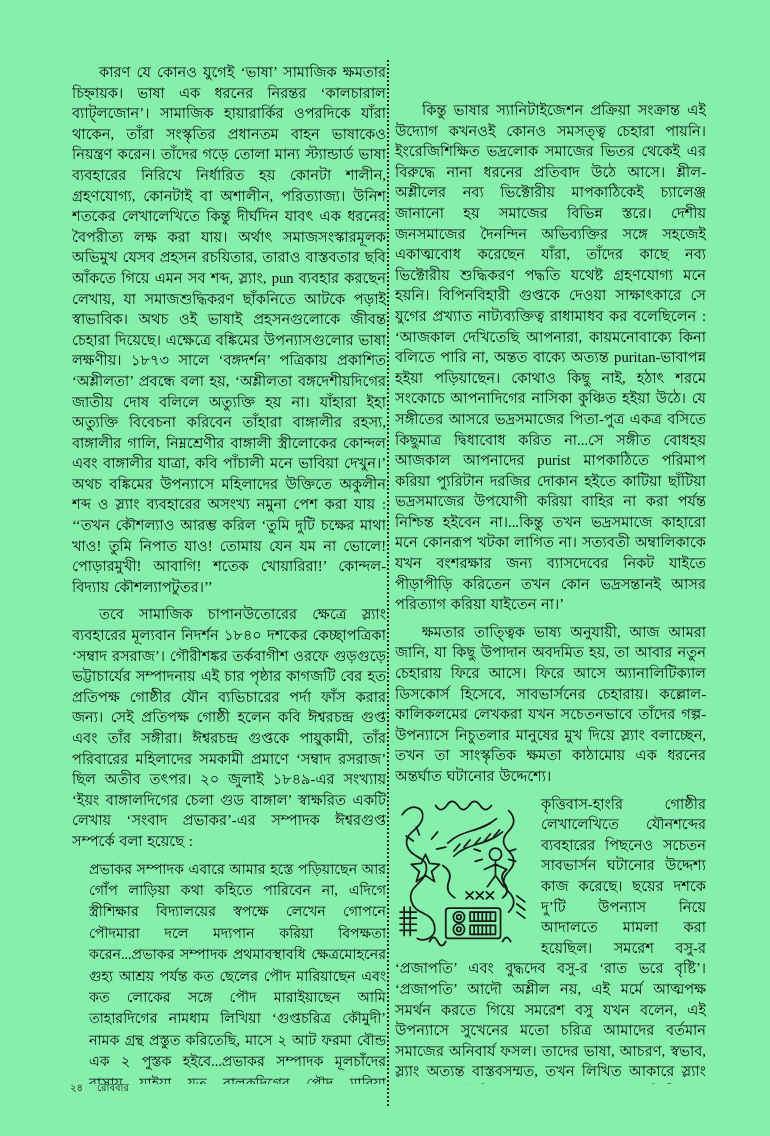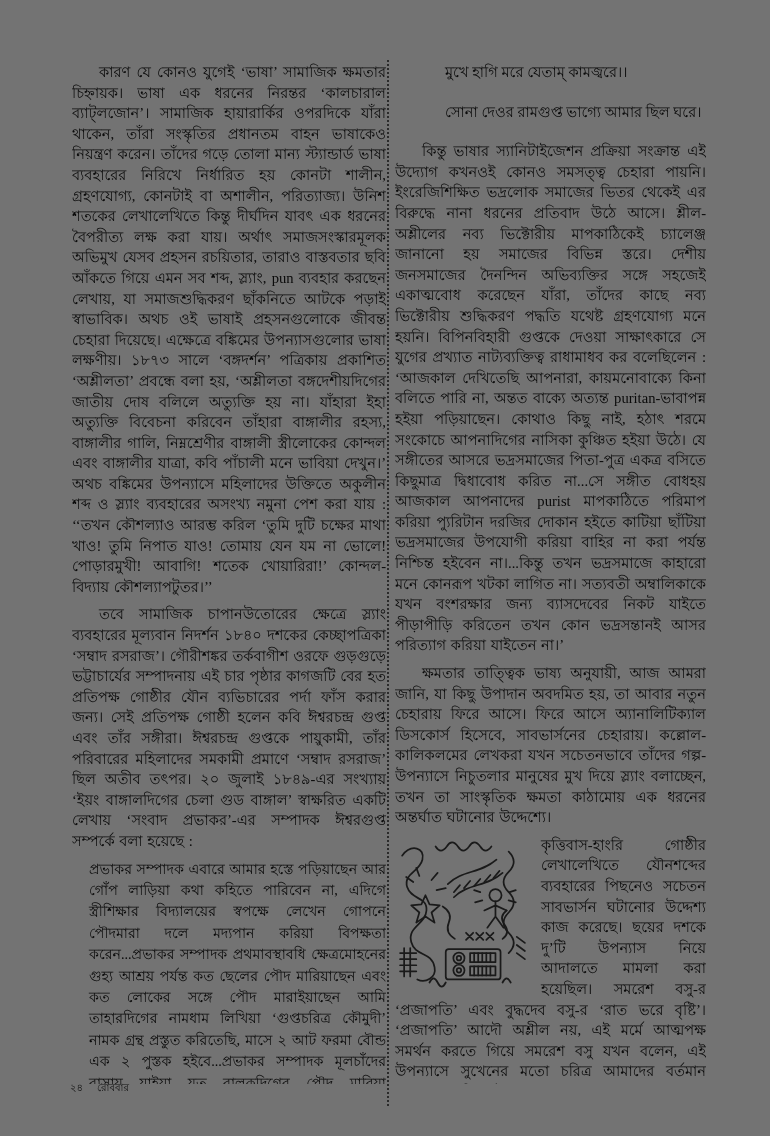--- a/index.html
+++ b/index.html
@@ -1,16 +1,16 @@
 <!DOCTYPE html>
 <html lang="bn"><head>
 <meta charset="utf-8">
 <style>
   html,body{margin:0;padding:0;background:#e9e9e9;}
-  .page{position:relative;width:770px;height:1136px;background:#737373;margin:0 auto;
+  .page{position:relative;width:770px;height:1136px;background:#86efac;margin:0 auto;
         font-family:"Liberation Serif","DejaVu Serif",serif;color:#0a0a0a;overflow:hidden;}
   .column{position:absolute;top:62px;height:1022px;overflow:hidden;}
   .col-left{left:72px;width:314px;}
   .col-right{left:395px;width:311px;}
   .divider{position:absolute;left:387px;top:60px;height:1046px;width:0;
            border-left:2px dotted #2b2b2b;}
   .para{font-size:14.6px;line-height:20.6px;text-align:justify;text-indent:27px;
         margin:0 0 7px 0;word-spacing:1px;}
   .para.no-indent{text-indent:0;}
   .quote{margin:2px 0 8px 17px;font-size:14.2px;line-height:21.4px;
@@ -32,23 +32,21 @@
     <p class="para">কারণ যে কোনও যুগেই ‘ভাষা’ সামাজিক ক্ষমতার চিহ্নায়ক। ভাষা এক ধরনের নিরন্তর ‘কালচারাল ব্যাট্‌লজোন’। সামাজিক হায়ারার্কির ওপরদিকে যাঁরা থাকেন, তাঁরা সংস্কৃতির প্রধানতম বাহন ভাষাকেও নিয়ন্ত্রণ করেন। তাঁদের গড়ে তোলা মান্য স্ট্যান্ডার্ড ভাষা ব্যবহারের নিরিখে নির্ধারিত হয় কোনটা শালীন, গ্রহণযোগ্য, কোনটাই বা অশালীন, পরিত্যাজ্য। উনিশ শতকের লেখালেখিতে কিন্তু দীর্ঘদিন যাবৎ এক ধরনের বৈপরীত্য লক্ষ করা যায়। অর্থাৎ সমাজসংস্কারমূলক অভিমুখ যেসব প্রহসন রচয়িতার, তারাও বাস্তবতার ছবি আঁকতে গিয়ে এমন সব শব্দ, স্ল্যাং, pun ব্যবহার করছেন লেখায়, যা সমাজশুদ্ধিকরণ ছাঁকনিতে আটকে পড়াই স্বাভাবিক। অথচ ওই ভাষাই প্রহসনগুলোকে জীবন্ত চেহারা দিয়েছে। এক্ষেত্রে বঙ্কিমের উপন্যাসগুলোর ভাষা লক্ষণীয়। ১৮৭৩ সালে ‘বঙ্গদর্শন’ পত্রিকায় প্রকাশিত ‘অশ্লীলতা’ প্রবন্ধে বলা হয়, ‘অশ্লীলতা বঙ্গদেশীয়দিগের জাতীয় দোষ বলিলে অত্যুক্তি হয় না। যাঁহারা ইহা অত্যুক্তি বিবেচনা করিবেন তাঁহারা বাঙ্গালীর রহস্য, বাঙ্গালীর গালি, নিম্নশ্রেণীর বাঙ্গালী স্ত্রীলোকের কোন্দল এবং বাঙ্গালীর যাত্রা, কবি পাঁচালী মনে ভাবিয়া দেখুন।’ অথচ বঙ্কিমের উপন্যাসে মহিলাদের উক্তিতে অকুলীন শব্দ ও স্ল্যাং ব্যবহারের অসংখ্য নমুনা পেশ করা যায় : ‘‘তখন কৌশল্যাও আরম্ভ করিল ‘তুমি দুটি চক্ষের মাথা খাও! তুমি নিপাত যাও! তোমায় যেন যম না ভোলে! পোড়ারমুখী! আবাগি! শতেক খোয়ারিরা!’ কোন্দল-বিদ্যায় কৌশল্যাপটুতর।’’</p>
     <p class="para">তবে সামাজিক চাপানউতোরের ক্ষেত্রে স্ল্যাং ব্যবহারের মূল্যবান নিদর্শন ১৮৪০ দশকের কেচ্ছাপত্রিকা ‘সম্বাদ রসরাজ’। গৌরীশঙ্কর তর্কবাগীশ ওরফে গুড়গুড়ে ভট্টাচার্যের সম্পাদনায় এই চার পৃষ্ঠার কাগজটি বের হত প্রতিপক্ষ গোষ্ঠীর যৌন ব্যভিচারের পর্দা ফাঁস করার জন্য। সেই প্রতিপক্ষ গোষ্ঠী হলেন কবি ঈশ্বরচন্দ্র গুপ্ত এবং তাঁর সঙ্গীরা। ঈশ্বরচন্দ্র গুপ্তকে পায়ুকামী, তাঁর পরিবারের মহিলাদের সমকামী প্রমাণে ‘সম্বাদ রসরাজ’ ছিল অতীব তৎপর। ২০ জুলাই ১৮৪৯-এর সংখ্যায় ‘ইয়ং বাঙ্গালদিগের চেলা গুড বাঙ্গাল’ স্বাক্ষরিত একটি লেখায় ‘সংবাদ প্রভাকর’-এর সম্পাদক ঈশ্বরগুপ্ত সম্পর্কে বলা হয়েছে :</p>
     <div class="quote">প্রভাকর সম্পাদক এবারে আমার হস্তে পড়িয়াছেন আর গোঁপ লাড়িয়া কথা কহিতে পারিবেন না, এদিগে স্ত্রীশিক্ষার বিদ্যালয়ের স্বপক্ষে লেখেন গোপনে পৌদমারা দলে মদ্যপান করিয়া বিপক্ষতা করেন...প্রভাকর সম্পাদক প্রথমাবস্থাবধি ক্ষেত্রমোহনের গুহ্য আশ্রয় পর্যন্ত কত ছেলের পৌদ মারিয়াছেন এবং কত লোকের সঙ্গে পৌদ মারাইয়াছেন আমি তাহারদিগের নামধাম লিখিয়া ‘গুপ্তচরিত্র কৌমুদী’ নামক গ্রন্থ প্রস্তুত করিতেছি, মাসে ২ আট ফরমা বৌন্ড এক ২ পুস্তক হইবে...প্রভাকর সম্পাদক মূলচাঁদের বাসায় যাইয়া যত বালকদিগের পৌদ মারিয়া তাহারদিগকে নষ্ট করিয়াছেন ঐ সকল বালকদিগের নাম লিখিত এই ভূমিকা পাঠাই আমার পত্রের সঙ্গে ভূমিকা প্রকাশ করিবেন।</div>
 
   </div>
 
   <div class="divider"></div>
 
   <div class="column col-right">
     <div>
-      <div class="verse-line ind-c">মুখে হাগি মরে যেতাম্ কামজ্বরে।।</div>
       <div class="vgap"></div>
-      <div class="verse-line ind-c">সোনা দেওর রামগুপ্ত ভাগ্যে আমার ছিল ঘরে।</div>
       <div class="vgap"></div>
     </div>
 
     <p class="para">কিন্তু ভাষার স্যানিটাইজেশন প্রক্রিয়া সংক্রান্ত এই উদ্যোগ কখনওই কোনও সমসত্ত্ব চেহারা পায়নি। ইংরেজিশিক্ষিত ভদ্রলোক সমাজের ভিতর থেকেই এর বিরুদ্ধে নানা ধরনের প্রতিবাদ উঠে আসে। শ্লীল-অশ্লীলের নব্য ভিক্টোরীয় মাপকাঠিকেই চ্যালেঞ্জ জানানো হয় সমাজের বিভিন্ন স্তরে। দেশীয় জনসমাজের দৈনন্দিন অভিব্যক্তির সঙ্গে সহজেই একাত্মবোধ করেছেন যাঁরা, তাঁদের কাছে নব্য ভিক্টোরীয় শুদ্ধিকরণ পদ্ধতি যথেষ্ট গ্রহণযোগ্য মনে হয়নি। বিপিনবিহারী গুপ্তকে দেওয়া সাক্ষাৎকারে সে যুগের প্রখ্যাত নাট্যব্যক্তিত্ব রাধামাধব কর বলেছিলেন : ‘আজকাল দেখিতেছি আপনারা, কায়মনোবাক্যে কিনা বলিতে পারি না, অন্তত বাক্যে অত্যন্ত puritan-ভাবাপন্ন হইয়া পড়িয়াছেন। কোথাও কিছু নাই, হঠাৎ শরমে সংকোচে আপনাদিগের নাসিকা কুঞ্চিত হইয়া উঠে। যে সঙ্গীতের আসরে ভদ্রসমাজের পিতা-পুত্র একত্র বসিতে কিছুমাত্র দ্বিধাবোধ করিত না...সে সঙ্গীত বোধহয় আজকাল আপনাদের purist মাপকাঠিতে পরিমাপ করিয়া প্যুরিটান দরজির দোকান হইতে কাটিয়া ছাঁটিয়া ভদ্রসমাজের উপযোগী করিয়া বাহির না করা পর্যন্ত নিশ্চিন্ত হইবেন না।...কিন্তু তখন ভদ্রসমাজে কাহারো মনে কোনরূপ খটকা লাগিত না। সত্যবতী অম্বালিকাকে যখন বংশরক্ষার জন্য ব্যাসদেবের নিকট যাইতে পীড়াপীড়ি করিতেন তখন কোন ভদ্রসন্তানই আসর পরিত্যাগ করিয়া যাইতেন না।’</p>
     <p class="para">ক্ষমতার তাত্ত্বিক ভাষ্য অনুযায়ী, আজ আমরা জানি, যা কিছু উপাদান অবদমিত হয়, তা আবার নতুন চেহারায় ফিরে আসে। ফিরে আসে অ্যানালিটিক্যাল ডিসকোর্স হিসেবে, সাবভার্সনের চেহারায়। কল্লোল-কালিকলমের লেখকরা যখন সচেতনভাবে তাঁদের গল্প-উপন্যাসে নিচুতলার মানুষের মুখ দিয়ে স্ল্যাং বলাচ্ছেন, তখন তা সাংস্কৃতিক ক্ষমতা কাঠামোয় এক ধরনের অন্তর্ঘাত ঘটানোর উদ্দেশ্যে।</p>
 
     <div class="para no-indent">
       <span class="artwork" role="img" aria-label="doodle-line-art-illustration">
         <svg viewBox="0 0 135 146" xmlns="http://www.w3.org/2000/svg">
           <g fill="none" stroke="#1a1a1a" stroke-width="1.7" stroke-linecap="round" stroke-linejoin="round">

